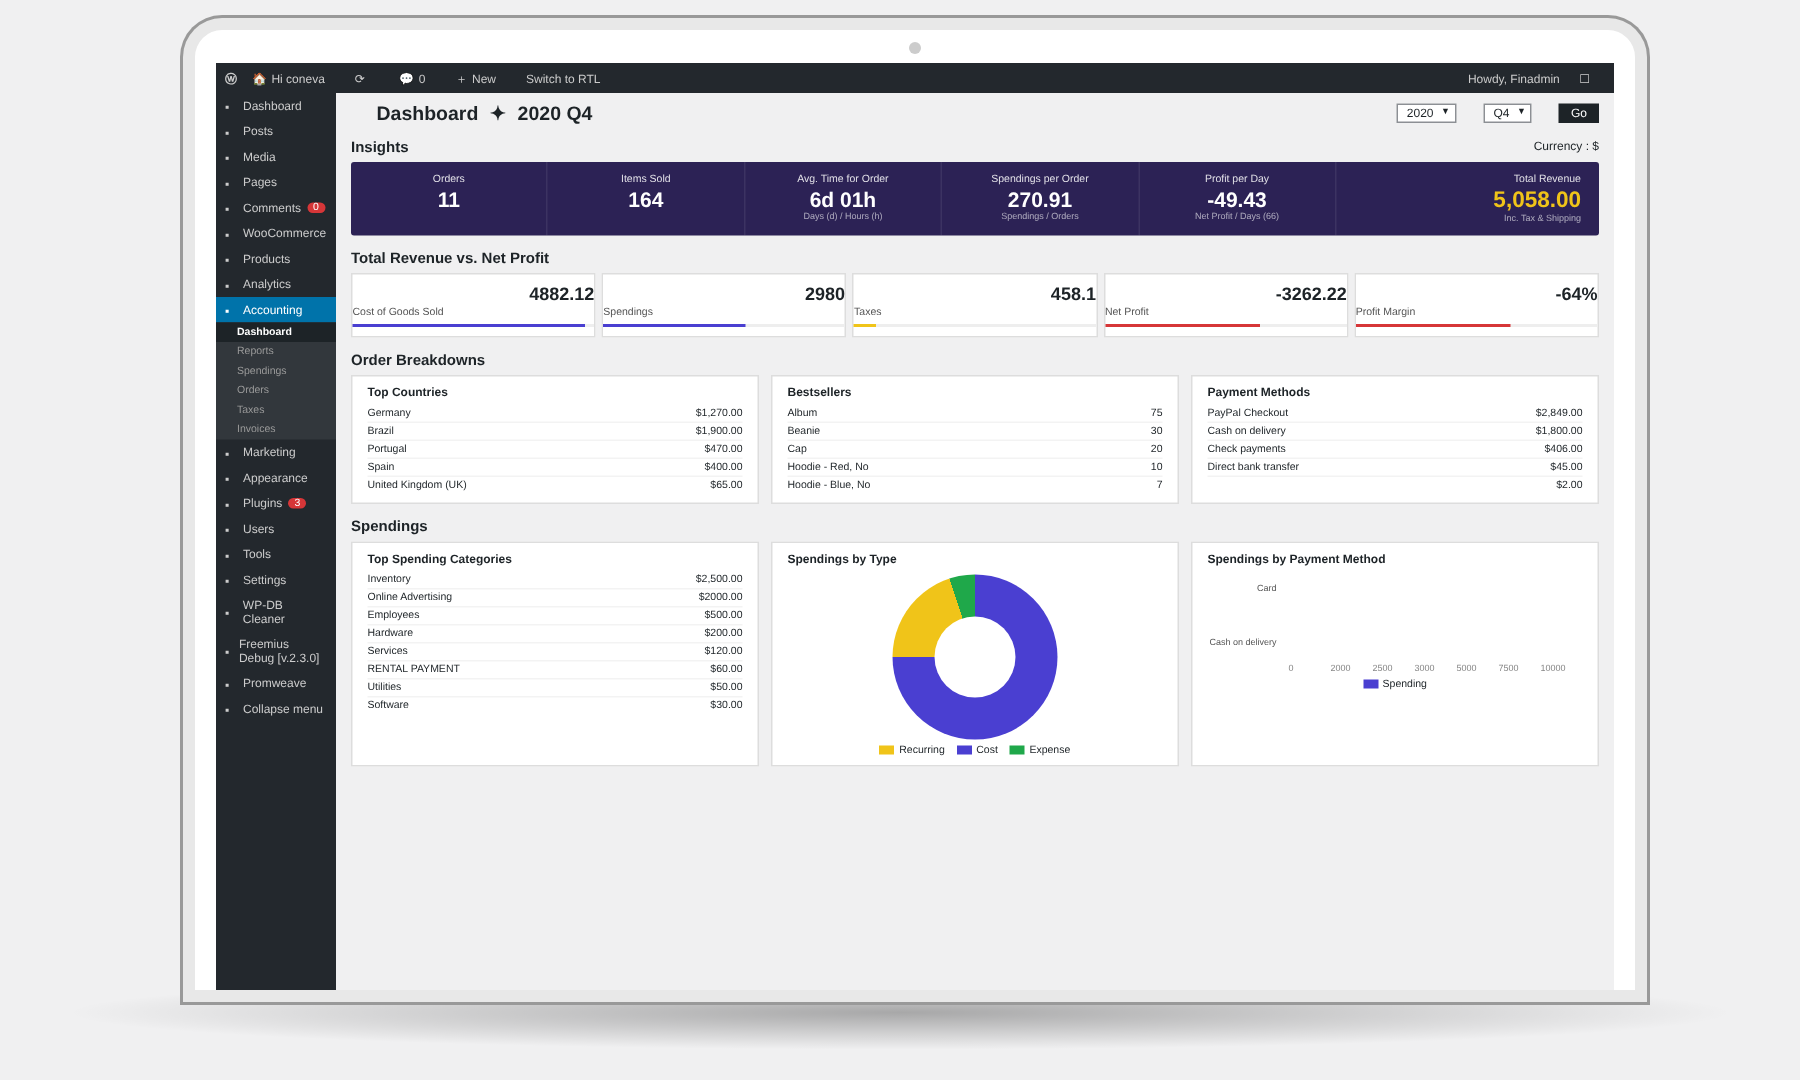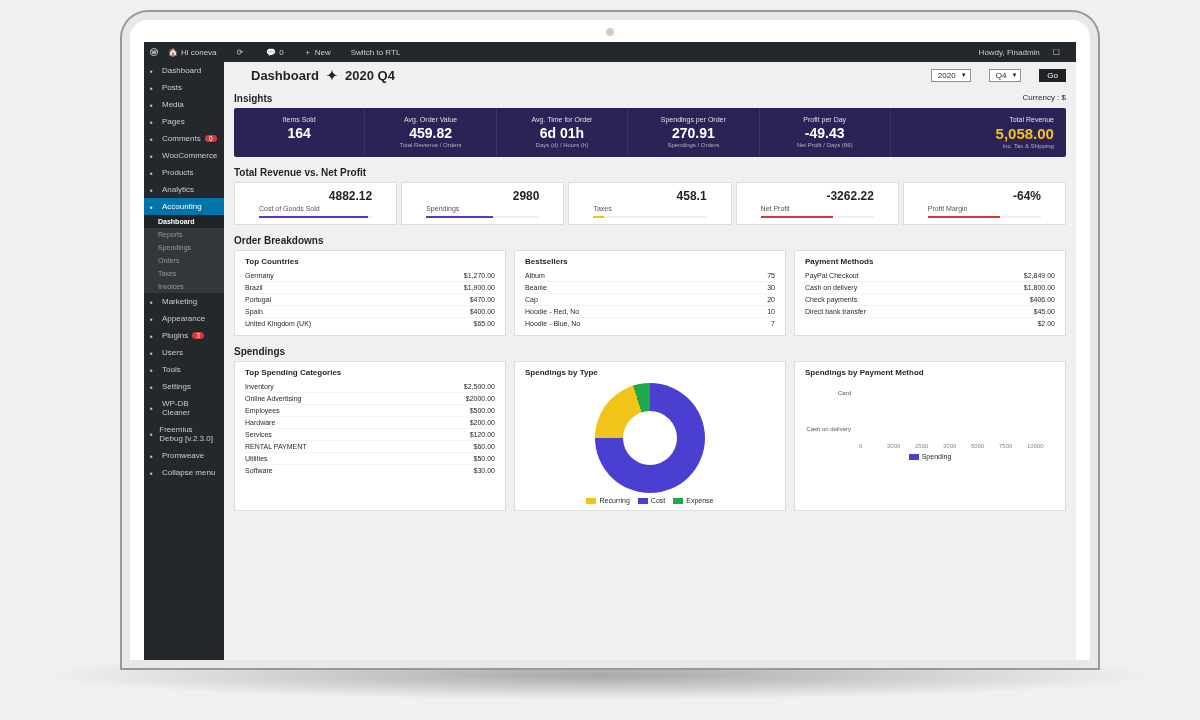--- a/index.html
+++ b/index.html
@@ -38,21 +38,21 @@
 .tiles { display: flex; background: #2c2255; color: #fff; border-radius: 2px; overflow: hidden; }
 .tile { flex: 1; padding: 8px 4px; text-align: center; border-right: 1px solid rgba(255,255,255,.08); }
 .tile:last-child { border: 0; }
 .tile .lbl { font-size: 7px; opacity: .85; }
 .tile .val { font-size: 14px; font-weight: 600; margin: 2px 0 1px; }
 .tile .sub { font-size: 6px; opacity: .6; }
 .tile.rev { flex: 1.3; text-align: right; padding-right: 12px; }
 .tile.rev .val { color: #f0c419; font-size: 15px; }
 
 .mcards { display: flex; gap: 4px; }
-.mcard { flex: 1; background: #fff; border: 1px solid #ddd; padding: 6px 24px; }
+.mcard { flex: 1; background: #fff; border: 1px solid #ddd; padding: 6px 0; }
 .mcard .v { font-size: 12px; font-weight: 600; text-align: right; }
 .mcard .t { font-size: 7px; color: #555; margin: 2px 0 4px; }
 .mcard .bar { height: 2px; background: #eee; }
 .mcard .bar i { display: block; height: 100%; }
 
 .panels { display: flex; gap: 8px; }
 .panel { flex: 1; background: #fff; border: 1px solid #ddd; padding: 6px 10px; }
 .panel h4 { font-size: 8px; font-weight: 700; margin-bottom: 4px; }
 .row { display: flex; justify-content: space-between; font-size: 7px; padding: 2px 0; border-bottom: 1px solid #f3f3f3; }
 .row:last-child { border: 0; }
@@ -194,28 +194,28 @@
     <button class="go">Go</button>
   </div>
 </div>
 
 <div class="sect">
   <span>Insights</span>
   <span class="rt">Currency : $</span>
 </div>
 <div class="tiles" id="tiles">
               <div class="tile">
+                <div class="lbl">Orders</div>
+                <div class="val">11</div>
+                <div class="sub"></div>
+              </div>
+              <div class="tile">
                 <div class="lbl">Items Sold</div>
                 <div class="val">164</div>
                 <div class="sub"></div>
-              </div>
-              <div class="tile">
-                <div class="lbl">Avg. Order Value</div>
-                <div class="val">459.82</div>
-                <div class="sub">Total Revenue / Orders</div>
               </div>
               <div class="tile">
                 <div class="lbl">Avg. Time for Order</div>
                 <div class="val">6d 01h</div>
                 <div class="sub">Days (d) / Hours (h)</div>
               </div>
               <div class="tile">
                 <div class="lbl">Spendings per Order</div>
                 <div class="val">270.91</div>
                 <div class="sub">Spendings / Orders</div>

